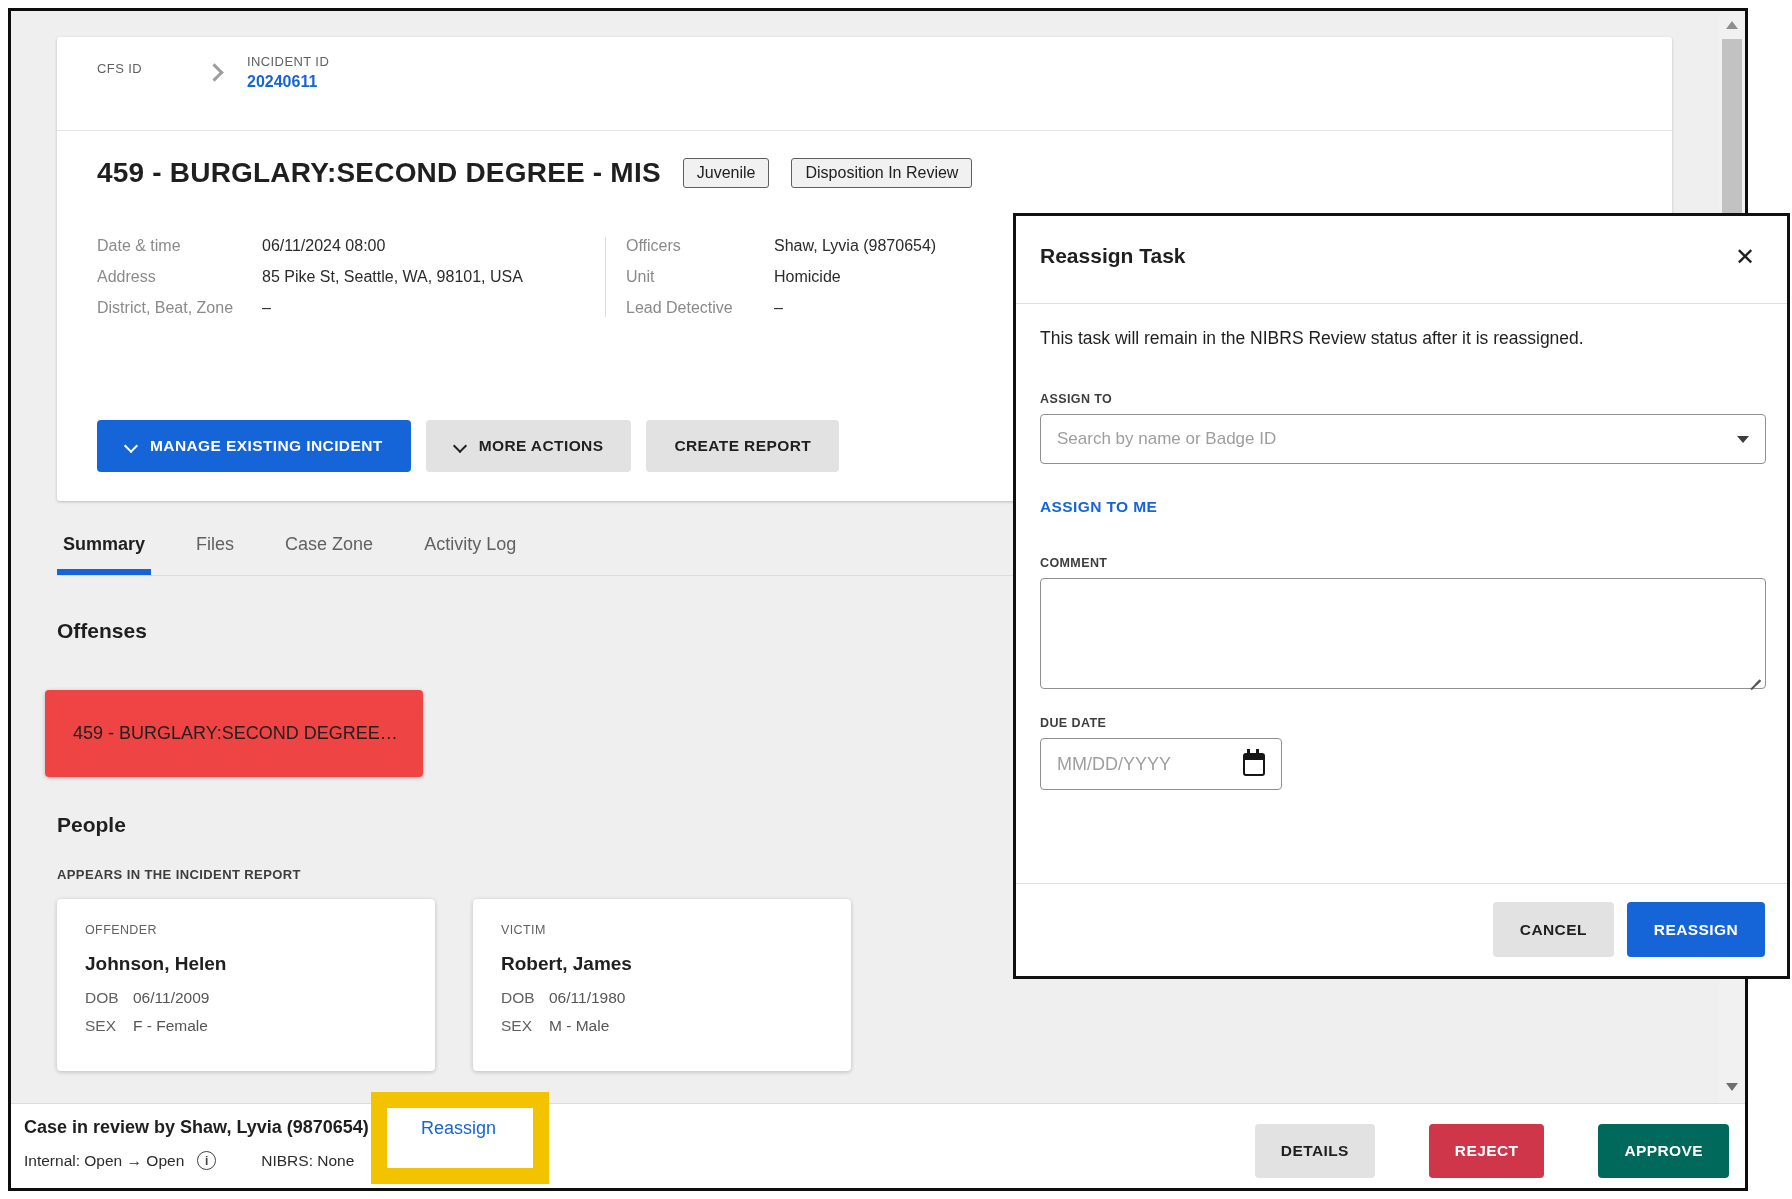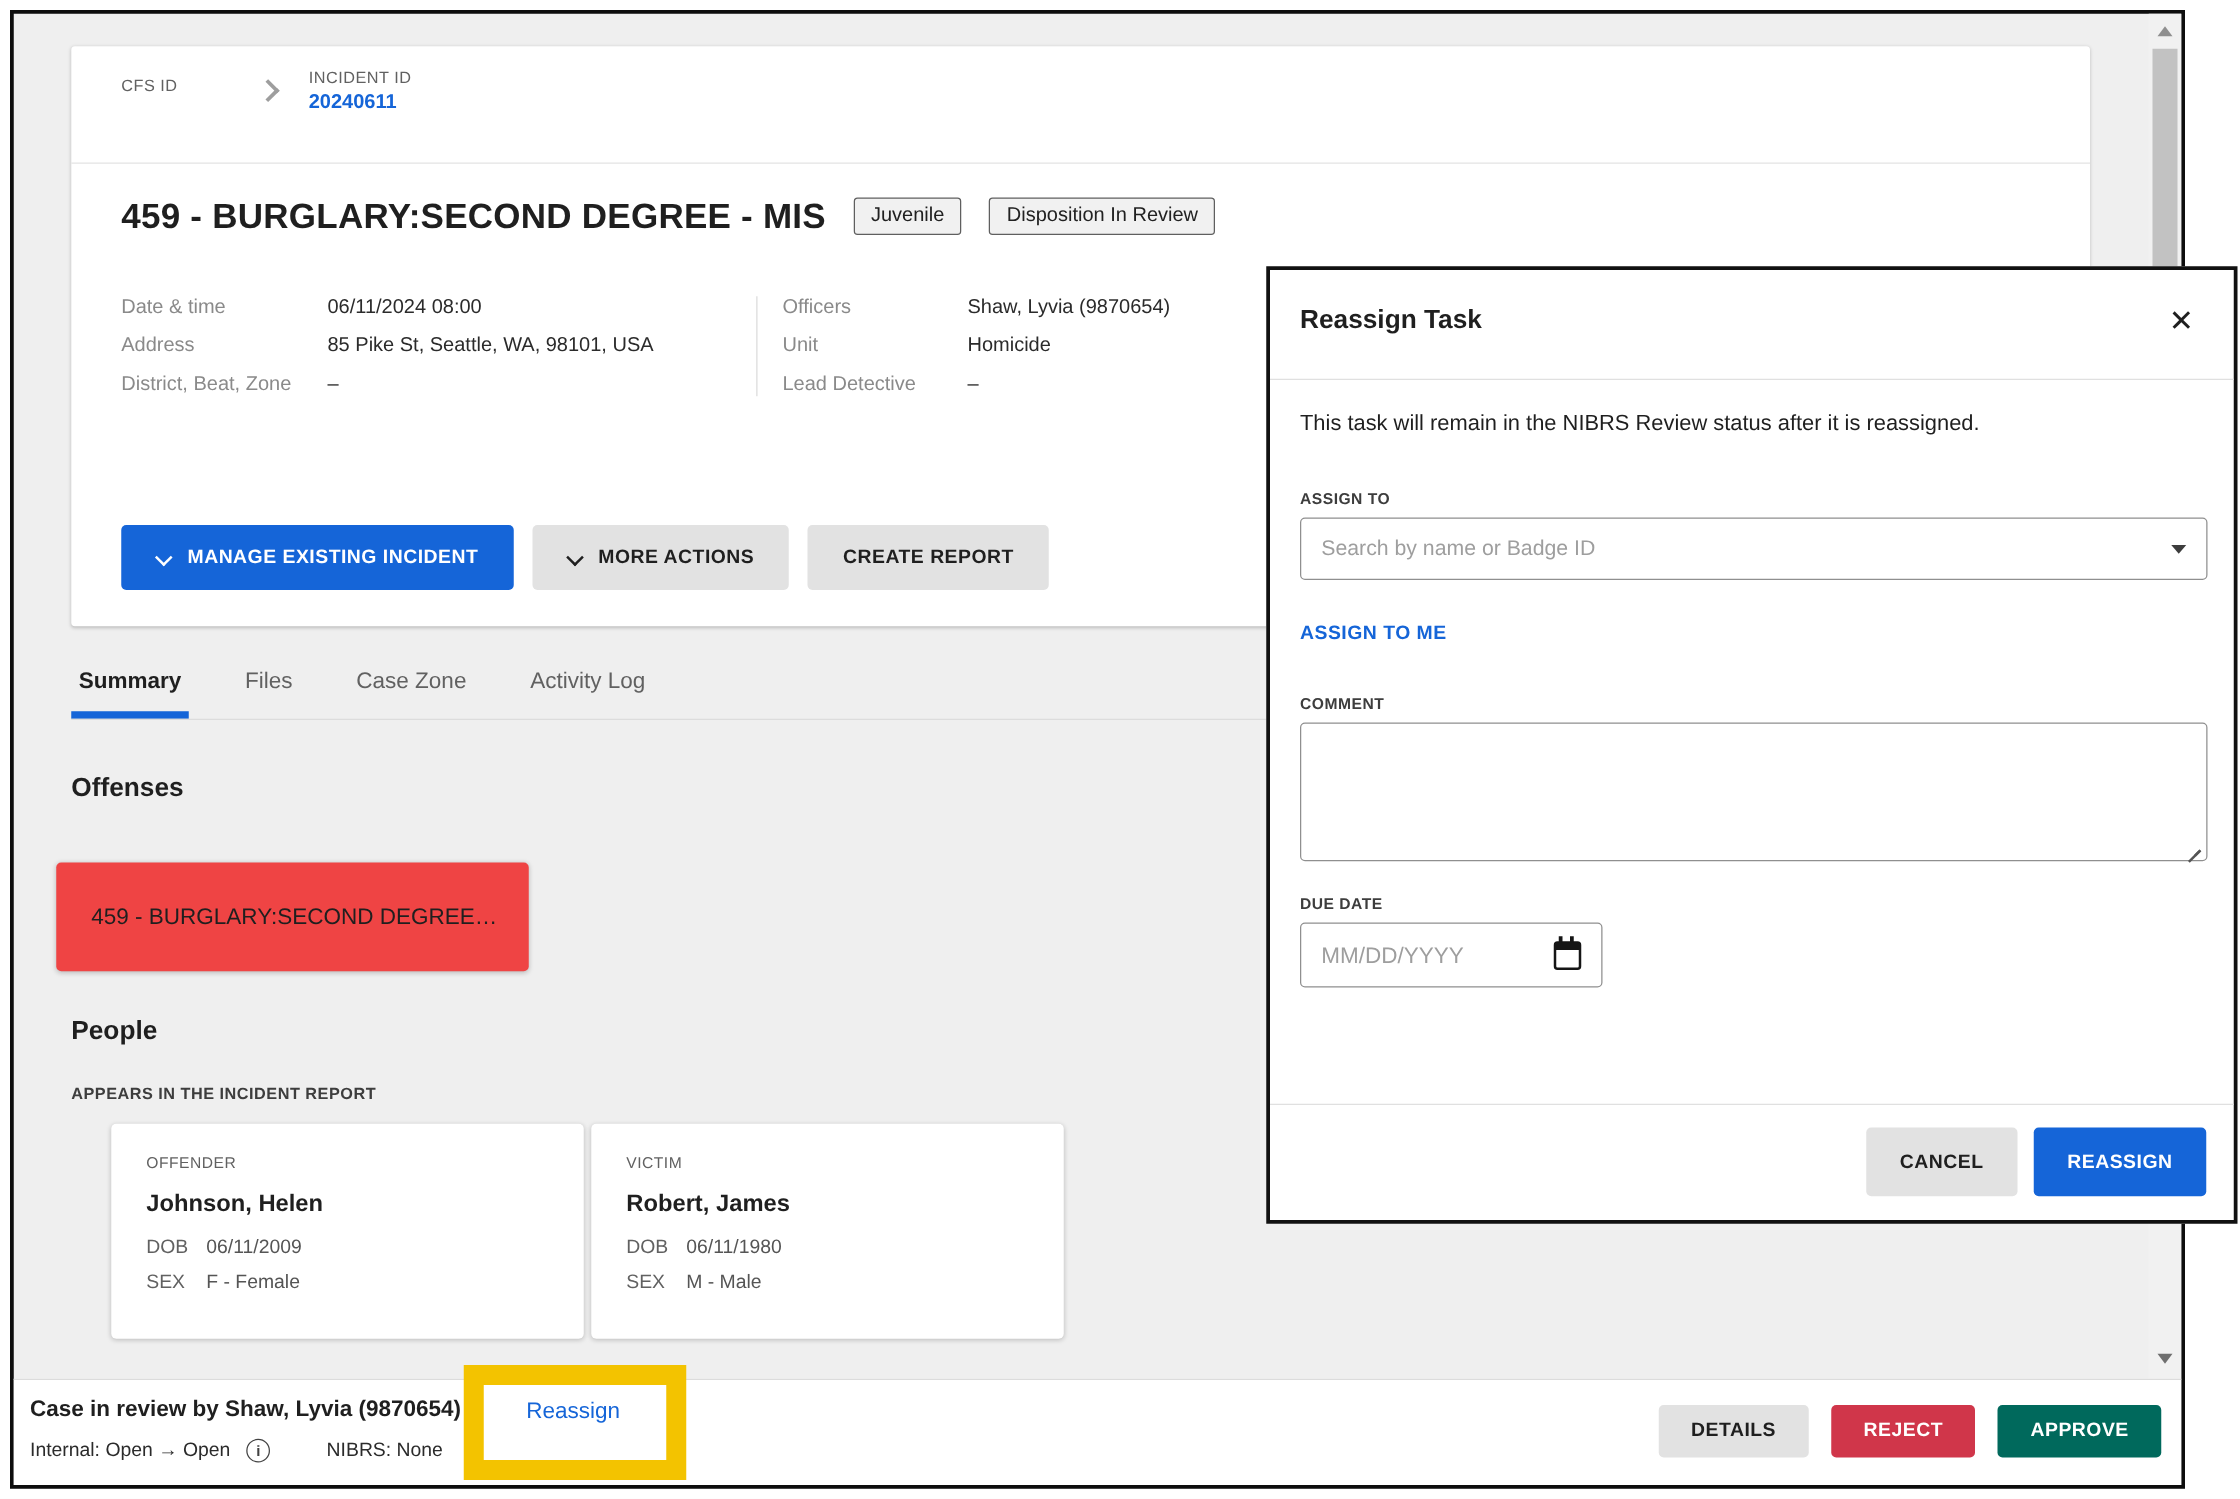--- a/index.html
+++ b/index.html
@@ -59,21 +59,21 @@
   .section-heading { font-size:21px; font-weight:700; color:#1f1f1f; }
   .offenses-heading { left:46px; top:608px; }
   .offense-card { left:34px; top:679px; width:378px; height:87px; background:#ef4444; border-radius:4px;
     box-shadow:0 1px 4px rgba(0,0,0,.22); display:flex; align-items:center; padding:16px 28px;
     font-size:18px; color:#1f1f1f; cursor:pointer; white-space:nowrap; overflow:hidden; }
   .people-heading { left:46px; top:802px; }
   .appears-label { left:46px; top:856px; font-size:13px; font-weight:700; color:#3d3d3d; letter-spacing:.4px; }
 
   .person-card { top:888px; width:378px; height:172px; background:#fff; border-radius:4px;
     box-shadow:0 1px 4px rgba(0,0,0,.22); padding:24px 28px; cursor:pointer; }
-  .person-card.c1 { left:46px;margin-left:32px; } .person-card.c2 { left:462px; }
+  .person-card.c1 { left:46px; } .person-card.c2 { left:462px; }
   .person-role { font-size:12.5px; color:#616161; letter-spacing:.4px; }
   .person-name { margin-top:16px; font-size:19px; font-weight:700; color:#1f1f1f; }
   .person-attr { margin-top:10px; display:flex; font-size:15.5px; color:#616161; }
   .person-attr .a-label { width:48px; }
   .person-attr .a-value { color:#555; }
   .person-attr.first { margin-top:14px; }
 
   
   .scrollbar { right:0; top:0; width:26px; height:1092px; background:#f1f1f1; z-index:2; }
   .sb-arrow { position:absolute; left:50%; transform:translateX(-50%); width:0; height:0;
@@ -89,21 +89,21 @@
   .case-status { left:13px; top:13px; font-size:18px; font-weight:700; color:#1f1f1f; }
   .reassign-link { left:410px; top:14px; font-size:18px; font-weight:400; color:#1565d8; cursor:pointer; z-index:8; }
   .status-line2 { left:13px; top:47px; display:flex; align-items:center; gap:13px; font-size:15.5px; color:#2b2b2b; }
   .info-icon { width:19px; height:19px; border:1.5px solid #424242; border-radius:50%;
     display:inline-flex; align-items:center; justify-content:center; font-size:12px; font-weight:700;
     color:#424242; cursor:pointer; }
   .nibrs { margin-left:32px; }
   .bar-buttons { right:16px; top:20px; display:flex; gap:18px; }
   .btn-reject { background:#d0364a; color:#fff; }
   .btn-approve { background:#00695c; color:#fff; }
-  .bar-buttons .btn { height:42px; padding:0 26px; }
+  .bar-buttons .btn { height:54px; padding:0 26px;margin-left:36px; }
 
   .highlight-box { left:360px; top:1081px; width:178px; height:92px;
     border:16px solid #f3c300; z-index:6; pointer-events:none; }
 
   
   .modal { position:absolute; left:1013px; top:213px; width:777px; height:766px; background:#fff;
     border:3px solid #111; z-index:20; }
   .modal > * { position:absolute; }
   .modal-title { left:24px; top:28px; font-size:21px; font-weight:700; color:#1f1f1f; }
   .modal-close { left:714px; top:26px; width:30px; height:30px; font-size:24px; color:#1f1f1f;

